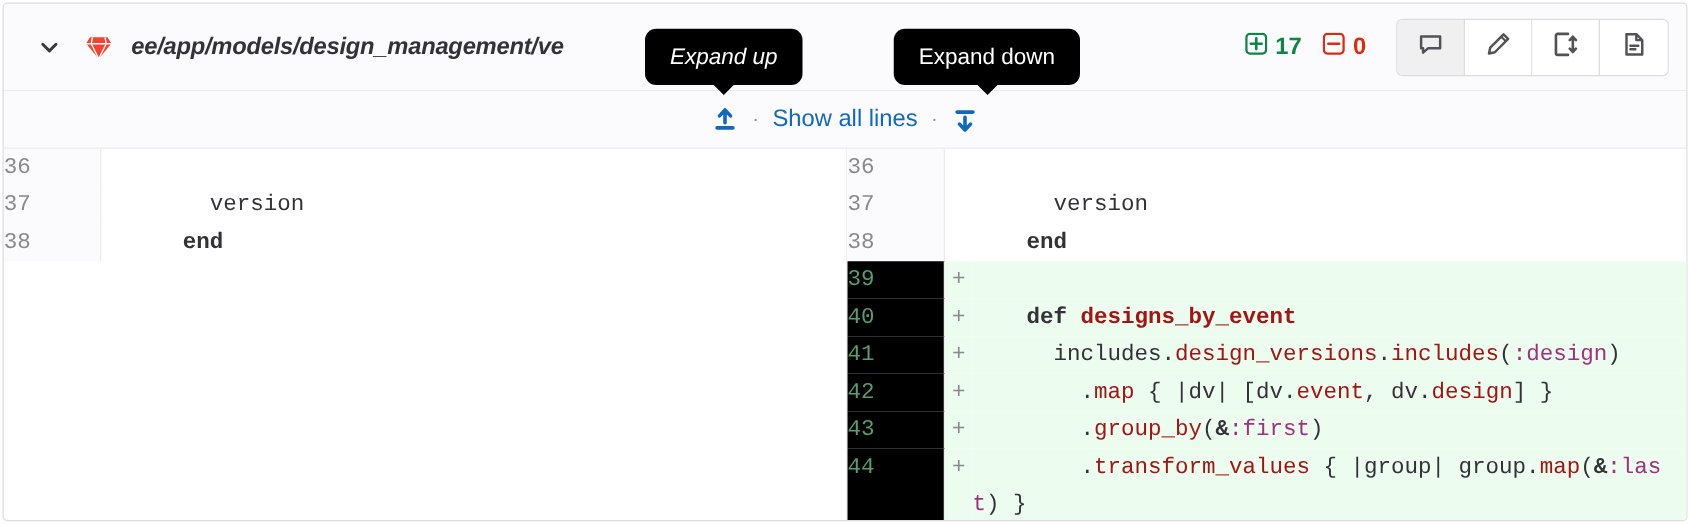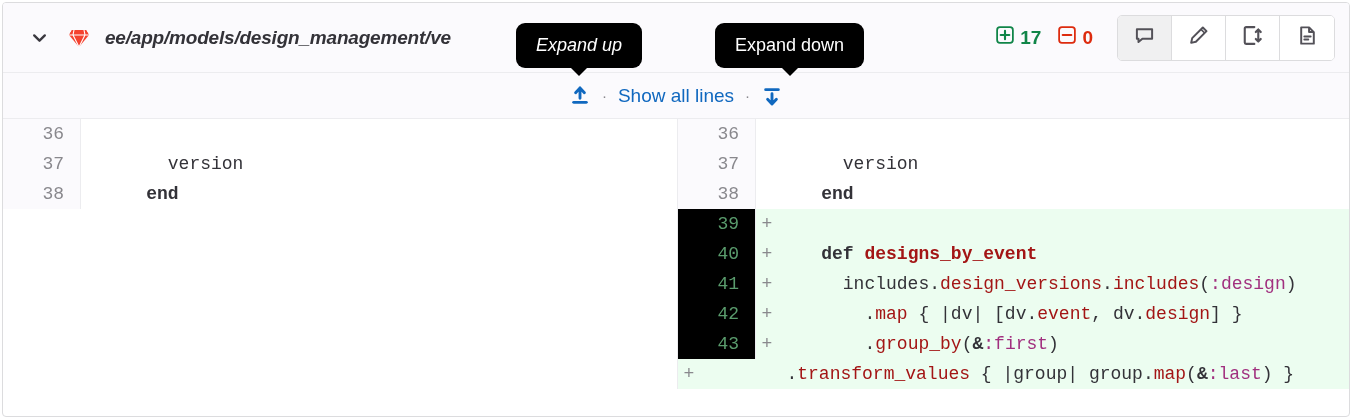--- a/index.html
+++ b/index.html
@@ -181,21 +181,21 @@
     min-height: 30px;
     background: #ffffff;
   }
   .code-line.added .num { background: #000000; color: #5a9c6d; }
   .code-line.added .sign,
   .code-line.added .code { background: #ecfdf0; }
 
   .num {
     width: 78px;
     flex: 0 0 78px;
-    text-align: right;
+    text-align: left;
     padding-right: 16px;
     box-sizing: border-box;
     color: #89888d;
     background: #fbfafd;
     border-right: 1px solid #ececef;
     user-select: none;
     cursor: pointer;
     font-size: 18px;
   }
   .sign {
@@ -380,19 +380,20 @@
           <div class="num">42</div>
           <div class="sign">+</div>
           <div class="code"><span class="pl">        .</span><span class="m">map</span><span class="pl"> { |dv| [dv.</span><span class="m">event</span><span class="pl">, dv.</span><span class="m">design</span><span class="pl">] }</span></div>
         </div>
         <div class="code-line added">
           <div class="num">43</div>
           <div class="sign">+</div>
           <div class="code"><span class="pl">        .</span><span class="m">group_by</span><span class="pl">(</span><span class="op">&amp;</span><span class="sym">:first</span><span class="pl">)</span></div>
         </div>
         <div class="code-line added">
+          <div class="num">44</div>
           <div class="sign">+</div>
           <div class="code"><span class="pl">        .</span><span class="m">transform_values</span><span class="pl"> { |group| group.</span><span class="m">map</span><span class="pl">(</span><span class="op">&amp;</span><span class="sym">:last</span><span class="pl">) }</span></div>
         </div>
       </div>
   </div>
 
 </div>
 
 </body></html>

